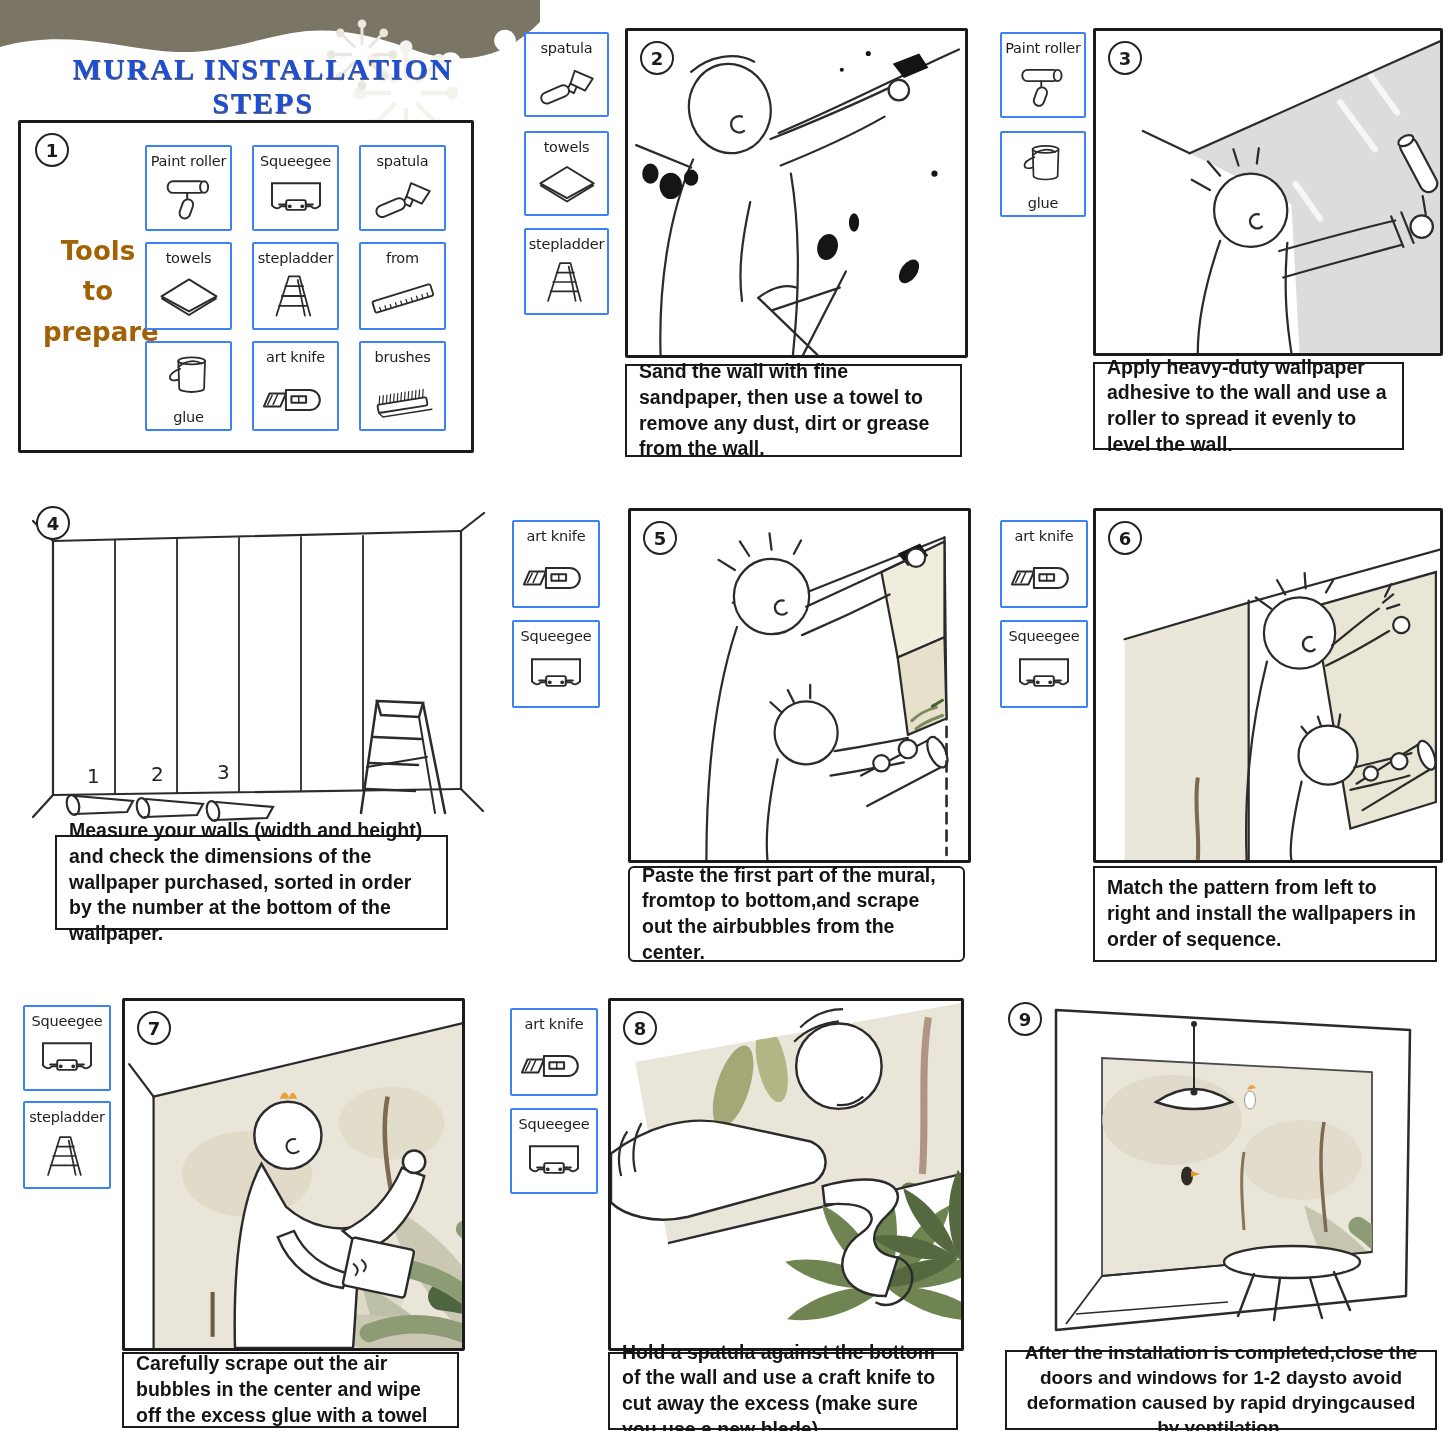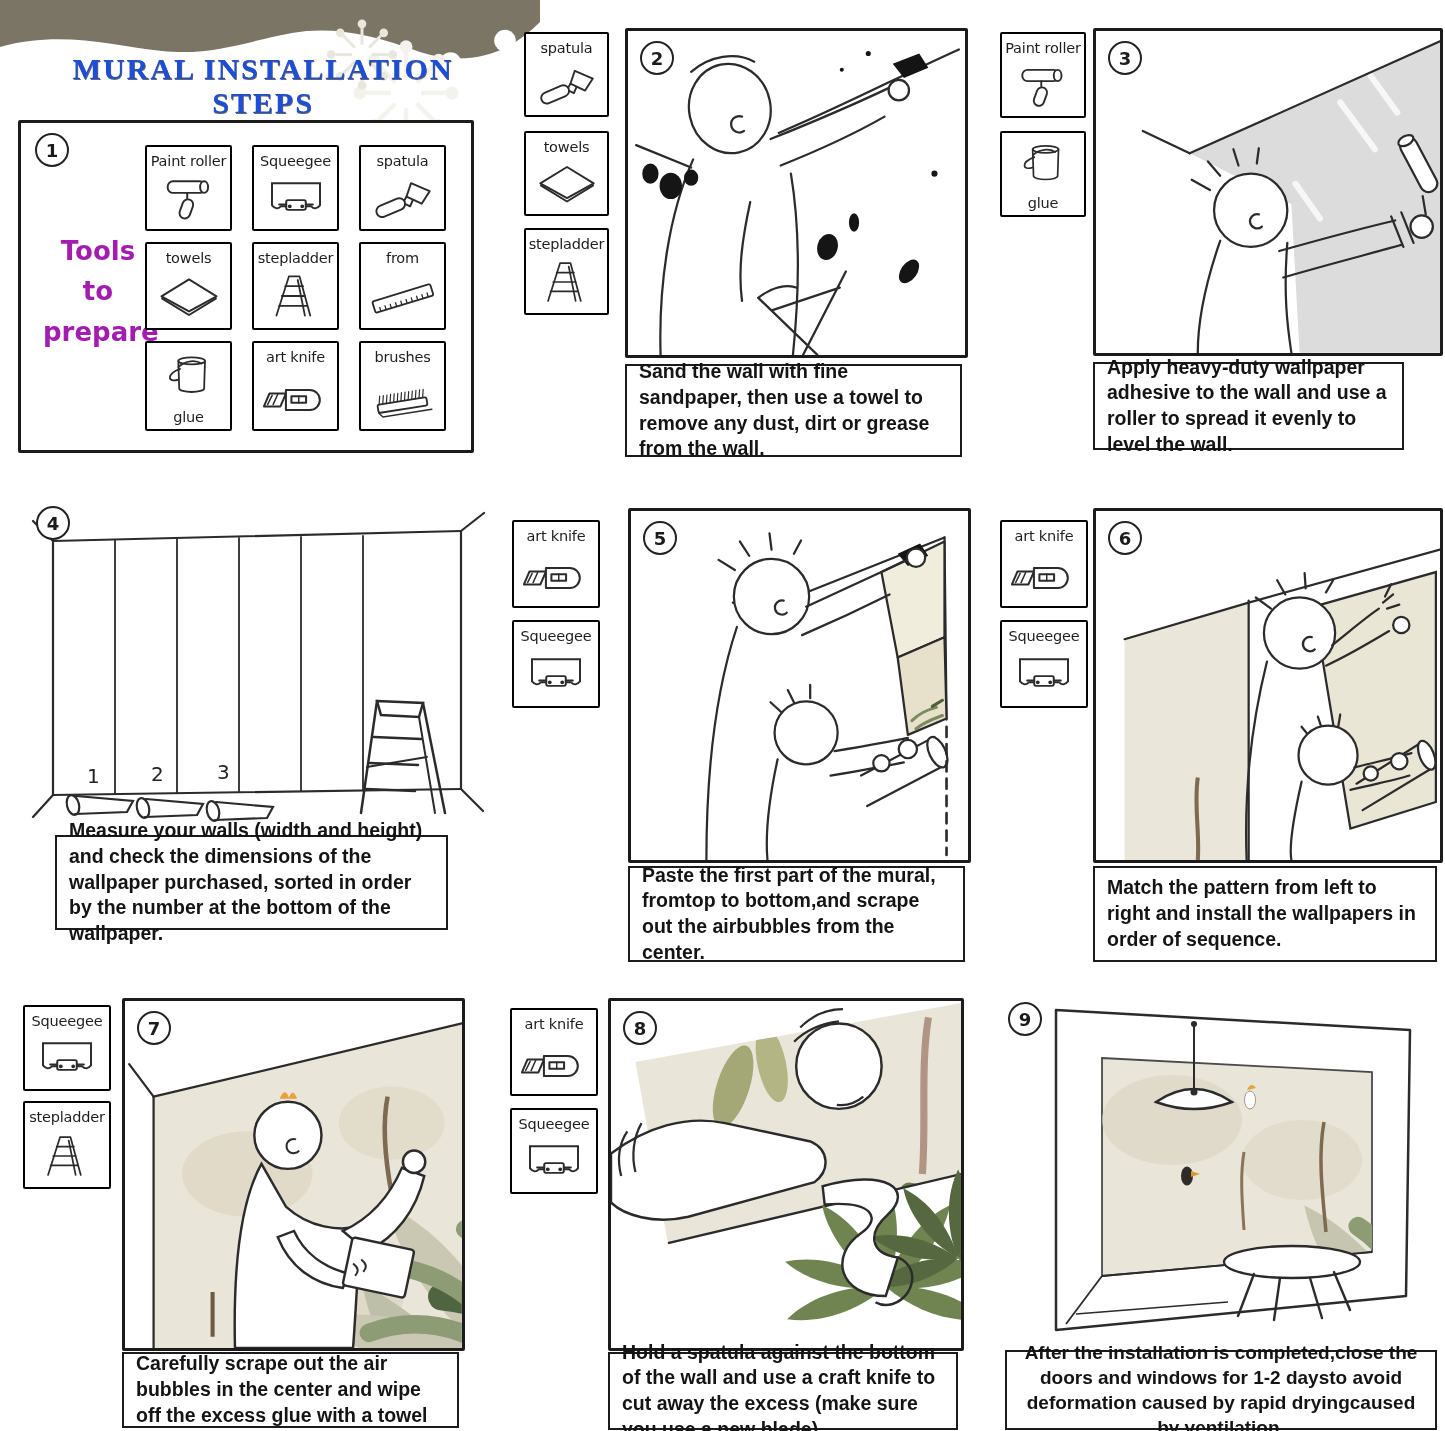--- a/index.html
+++ b/index.html
@@ -9,30 +9,30 @@
   
   .header-title{position:absolute;left:48px;top:52px;width:430px;text-align:center;
     font-family:"Liberation Serif",serif;font-weight:700;font-size:30px;letter-spacing:2px;
     color:#1d4ed8;text-shadow:0.6px 0.6px 0 #6b665e;}
   
   .panel{position:absolute;border:3px solid #1b1b1b;background:#fff;border-radius:2px;}
   .caption{position:absolute;border:2.5px solid #1b1b1b;background:#fff;color:#141414;
     font-size:19.5px;line-height:1.32;font-weight:bold;padding:16px 12px;box-sizing:border-box;
     display:flex;align-items:center;}
   .caption.center{text-align:center;justify-content:flex-start;}
-  .toolbox{position:absolute;border:2px solid #000000;background:#fff;border-radius:2px;
+  .toolbox{position:absolute;border:2px solid #3b82f6;background:#fff;border-radius:2px;
     display:flex;flex-direction:column;align-items:center;justify-content:space-between;
     padding:6px 2px 4px 2px;box-sizing:border-box;}
   .tlabel{font-family:"DejaVu Sans",sans-serif;font-size:14.5px;letter-spacing:-0.2px;
     color:#1e1e1e;white-space:nowrap;}
   .num{position:absolute;width:30px;height:30px;border:2px solid #222;border-radius:50%;
     display:flex;align-items:center;justify-content:center;background:#fff;
     font-family:"DejaVu Sans",sans-serif;font-weight:bold;font-size:18px;color:#1b1b1b;z-index:5;}
   .tools-label{position:absolute;left:22px;top:108px;width:110px;text-align:center;
-    font-family:"DejaVu Sans",sans-serif;font-weight:bold;font-size:26px;line-height:1.55;color:#a21caf;}
+    font-family:"DejaVu Sans",sans-serif;font-weight:bold;font-size:26px;line-height:1.55;color:#a16207;}
   .ill{position:absolute;inset:0;width:100%;height:100%;}
   .handnum{font-family:"DejaVu Sans",sans-serif;font-size:20px;fill:#222;}
 </style>
 </head>
 <body>
 
 <div class="page">
 
   <svg width="0" height="0" style="position:absolute" aria-hidden="true">
     <defs>
@@ -413,21 +413,21 @@
         <path d="M200,236 C236,230 258,226 272,223"></path>
         <path d="M196,260 C232,254 254,250 268,247"></path>
         <path d="M298,222 L226,260 M304,252 L232,290"></path>
         <ellipse cx="301" cy="237" rx="8" ry="16" transform="rotate(-25 301 237)" fill="#fff"></ellipse>
         <circle cx="272" cy="234" r="9" fill="#fff"></circle>
         <circle cx="246" cy="248" r="8" fill="#fff"></circle>
         <path d="M310,212 L310,338" stroke-dasharray="10 7" stroke-width="2.6"></path>
       </g>
     </svg>
   </div>
-  <div class="caption" style="left:628px;top:866px;width:337px;height:96px;">
+  <div class="caption" style="left:628px;top:866px;width:337px;height:96px;border-radius:6px;">
     <span>Paste the first part of the mural, fromtop to bottom,and scrape out the airbubbles from the center.</span>
   </div>
 
   <div class="toolbox" style="left:1000px;top:520px;width:88px;height:88px;">
     <span class="tlabel">art knife</span>
     <svg width="66" height="48" viewBox="0 0 72 52">
         <use href="#t-art-knife"></use>
       </svg>
   </div>
   <div class="toolbox" style="left:1000px;top:620px;width:88px;height:88px;">

